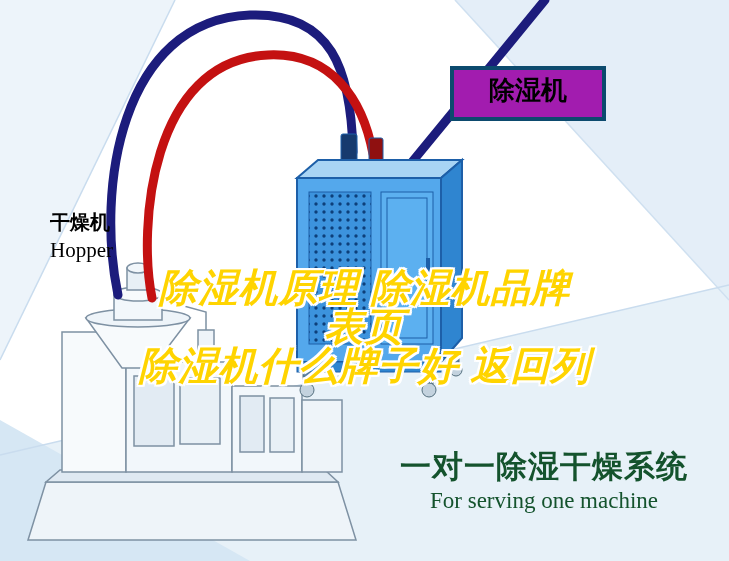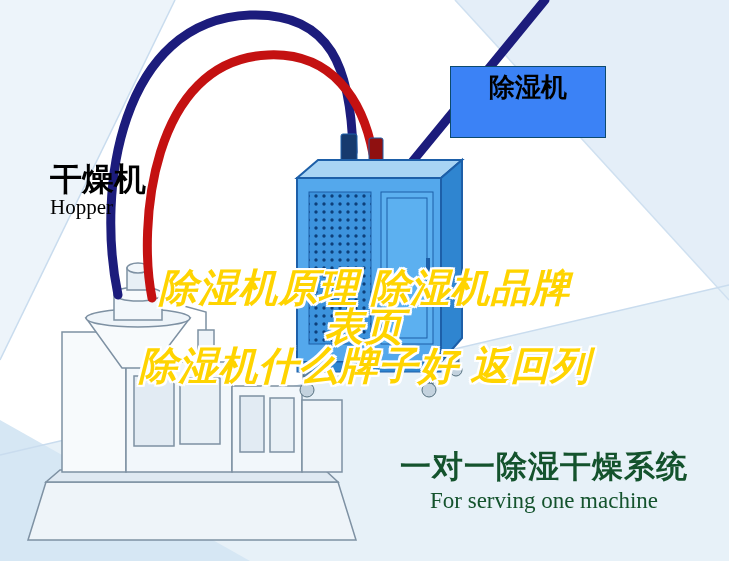--- a/index.html
+++ b/index.html
@@ -1,23 +1,23 @@
 <!DOCTYPE html>
 <html><head>
 <meta charset="utf-8">
 <style>
   html,body{margin:0;padding:0;background:#ffffff;}
   #stage{position:relative;width:729px;height:561px;overflow:hidden;
          font-family:"Liberation Sans",sans-serif;background:#ffffff;}
   #bg-svg,#diagram-svg{position:absolute;left:0;top:0;}
   .machine-label{position:absolute;text-align:left;color:#111;}
-  .machine-label .cn{font-weight:bold;font-size:32px;line-height:30px;color:#000;}
+  .machine-label .cn{font-weight:bold;font-size:20px;line-height:30px;color:#000;margin-top:43px;}
   .machine-label .en{font-family:"Liberation Serif",serif;font-size:21px;line-height:26px;color:#000;}
-  #dehum-label-box{position:absolute;left:450px;top:66px;width:156px;height:72px;
-     background:#3b82f6;border:1px solid #0c4a6e;text-align:center;padding-top:4px;box-sizing:border-box;}
+  #dehum-label-box{position:absolute;left:450px;top:66px;width:156px;height:55px;
+     background:#a21caf;border:4px solid #0c4a6e;text-align:center;padding-top:4px;box-sizing:border-box;}
   #dehum-label-box .cn{font-weight:bold;font-size:26px;line-height:32px;color:#000;}
   #dehum-label-box .en{font-family:"Liberation Serif",serif;font-size:20px;line-height:26px;color:#000;}
   #hopper-label{left:50px;top:164px;}
   #overlay-title{position:absolute;left:0;right:0;top:221px;text-align:center;
      font-style:italic;font-weight:bold;font-size:39px;line-height:39px;letter-spacing:1px;
      color:#ffd400;
      text-shadow:2px 0 0 #fff,-2px 0 0 #fff,0 2px 0 #fff,0 -2px 0 #fff,
                  2px 2px 0 #fff,-2px -2px 0 #fff,2px -2px 0 #fff,-2px 2px 0 #fff;margin-top:47px;}
   #caption{position:absolute;right:30px;top:448px;width:310px;text-align:center;color:#14532d;}
   #caption .cn{font-weight:bold;font-size:31px;line-height:38px;letter-spacing:1px;}

